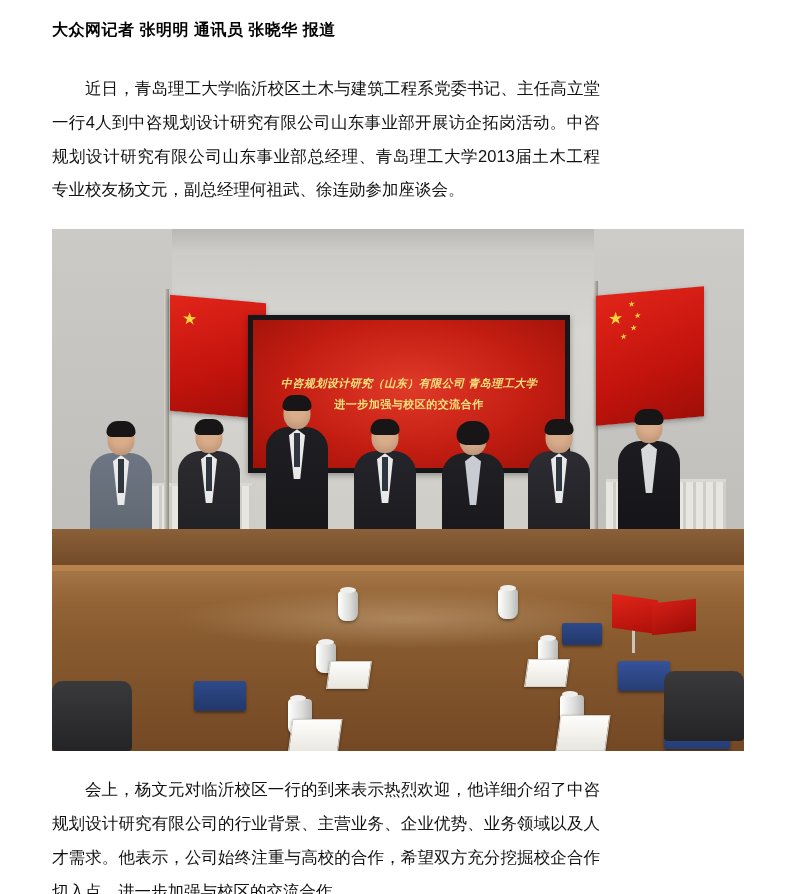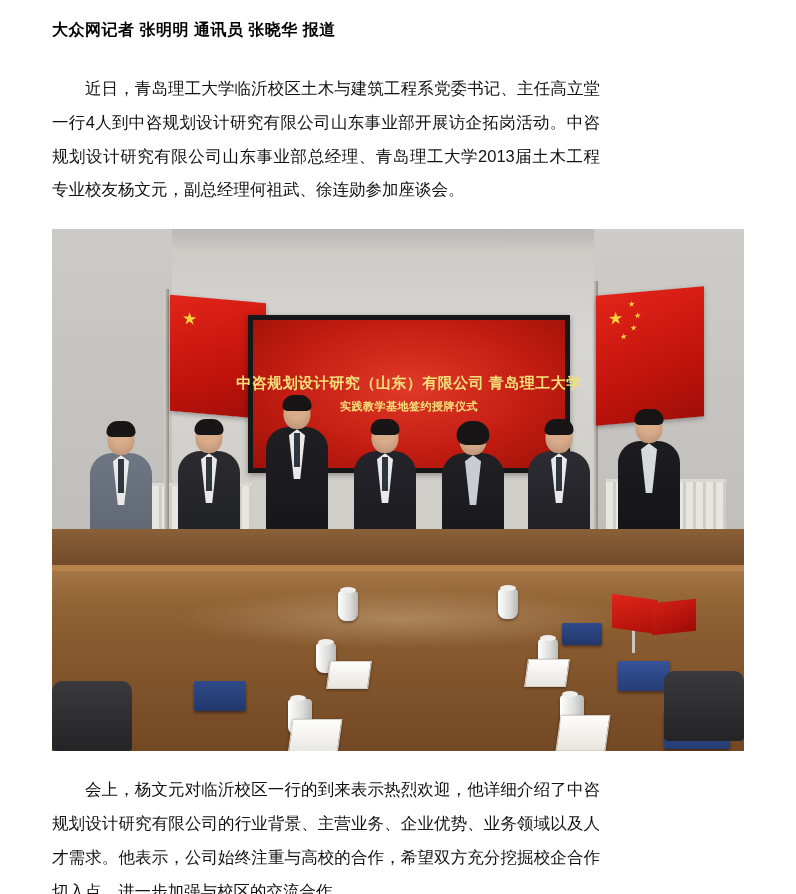--- a/index.html
+++ b/index.html
@@ -89,24 +89,25 @@
     left: 0; top: 0; right: 0; bottom: 0;
     background: radial-gradient(ellipse at 50% 45%, #e03a2a 0%, #c41d12 55%, #9d1108 100%);
     display: flex;
     flex-direction: column;
     align-items: center;
     justify-content: center;
     gap: 6px;
   }
   .screen-line1 {
     color: #f3e07a;
-    font-size: 15px;
+    font-size: 11px;
     font-weight: bold;
     white-space: nowrap;
     letter-spacing: 0.5px;
+    font-style: italic;
   }
   .screen-line2 {
     color: #f3e07a;
     font-size: 11px;
     font-weight: bold;
     white-space: nowrap;
     letter-spacing: 0.5px;
   }
   
   .flag {
@@ -331,21 +332,21 @@
         <span class="flag-star" style="left:12px; top:16px;">★</span>
         <span class="flag-star small" style="left:32px; top:8px;">★</span>
         <span class="flag-star small" style="left:38px; top:20px;">★</span>
         <span class="flag-star small" style="left:34px; top:32px;">★</span>
         <span class="flag-star small" style="left:24px; top:40px;">★</span>
       </div>
 
       <div class="screen">
         <div class="screen-inner">
           <div class="screen-line1">中咨规划设计研究（山东）有限公司  青岛理工大学</div>
-          <div class="screen-line2">实践教学基地签约授牌仪式</div>
+          <div class="screen-line2">进一步加强与校区的交流合作</div>
         </div>
       </div>
 
       <div class="person" style="left:38px; bottom:150px;">
         <div class="body" style="background:linear-gradient(180deg,#6e7683,#565d68);"></div>
         <div class="shirt"></div>
         <div class="tie"></div>
         <div class="head"></div>
         <div class="hair"></div>
       </div>

